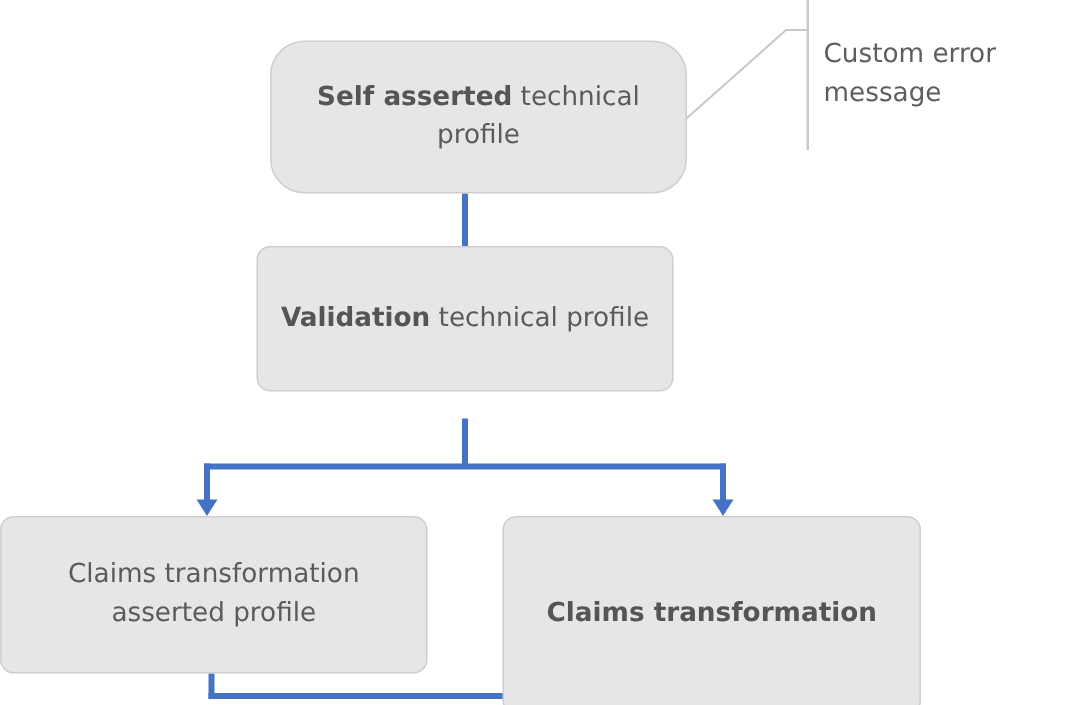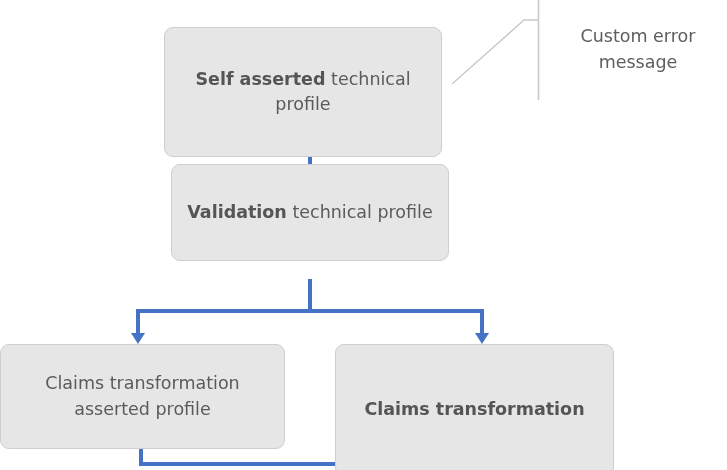--- a/index.html
+++ b/index.html
@@ -49,24 +49,25 @@
     width: 100%;
   }
   .node b {
     font-weight: bold;
     color: #555555;
   }
   .node .reg {
     font-weight: normal;
   }
   #node-self-asserted {
-    left: 164px;
+    left: 180px;
     top: 27px;
     width: 278px;
-    height: 130px;
+    height: 102px;
+    border-radius: 23px;
   }
   #node-validation {
     left: 171px;
     top: 164px;
     width: 278px;
     height: 97px;
   }
   #node-claims-transformation-tp {
     left: 0px;
     top: 344px;
@@ -77,21 +78,20 @@
     left: 335px;
     top: 344px;
     width: 279px;
     height: 132px;
   }
   .callout-label {
     position: absolute;
     left: 549px;
     top: 23px;
     width: 178px;
-    text-align: center;
     color: #5e5e5e;
     font-size: 17.5px;
     line-height: 1.5;
   }
 </style>
 </head>
 <body>
 
 <div id="canvas">
 

